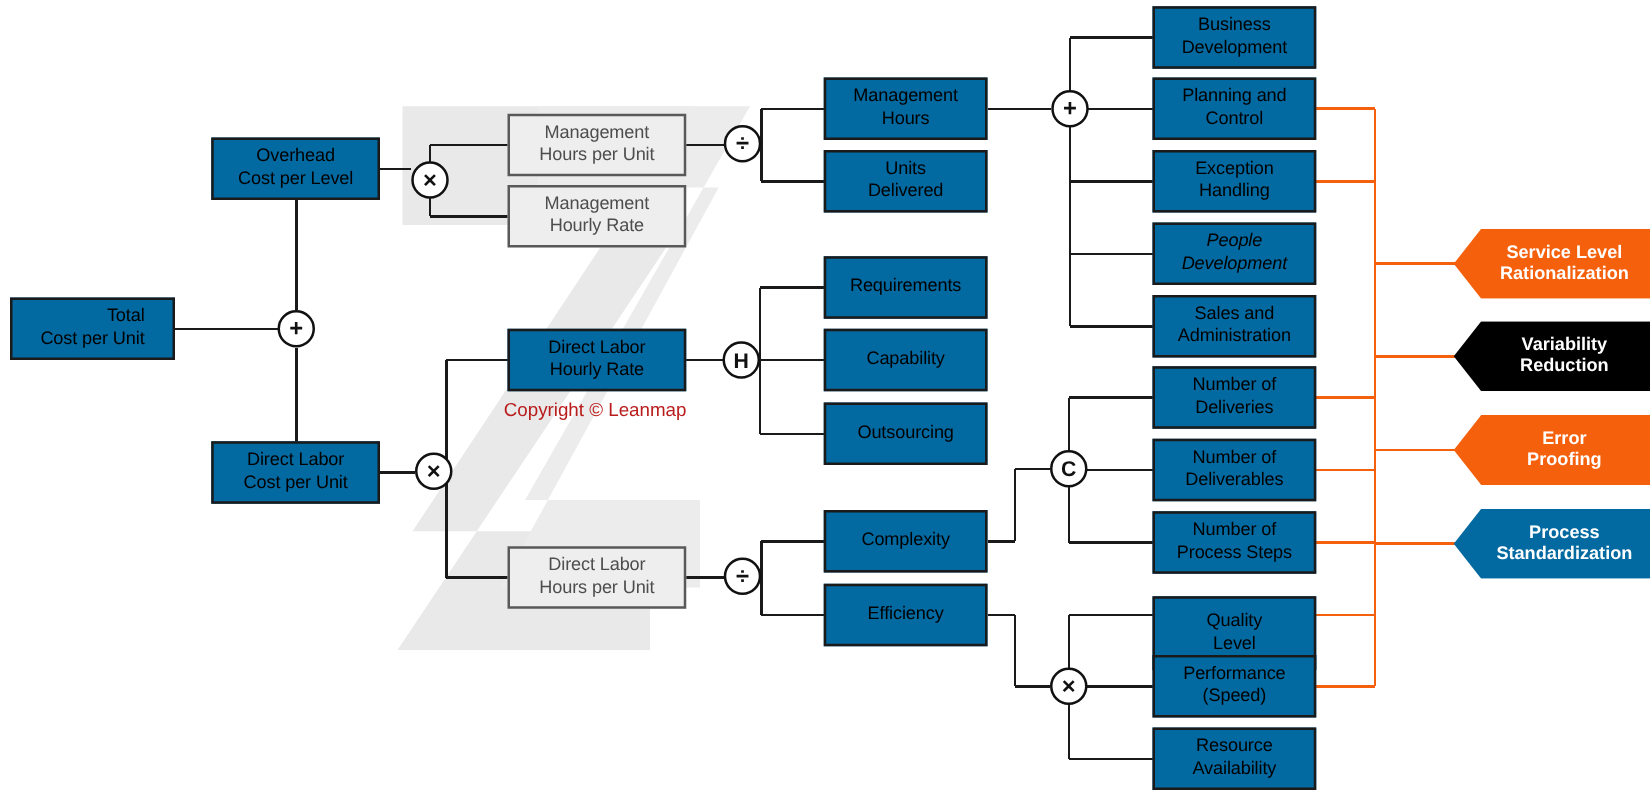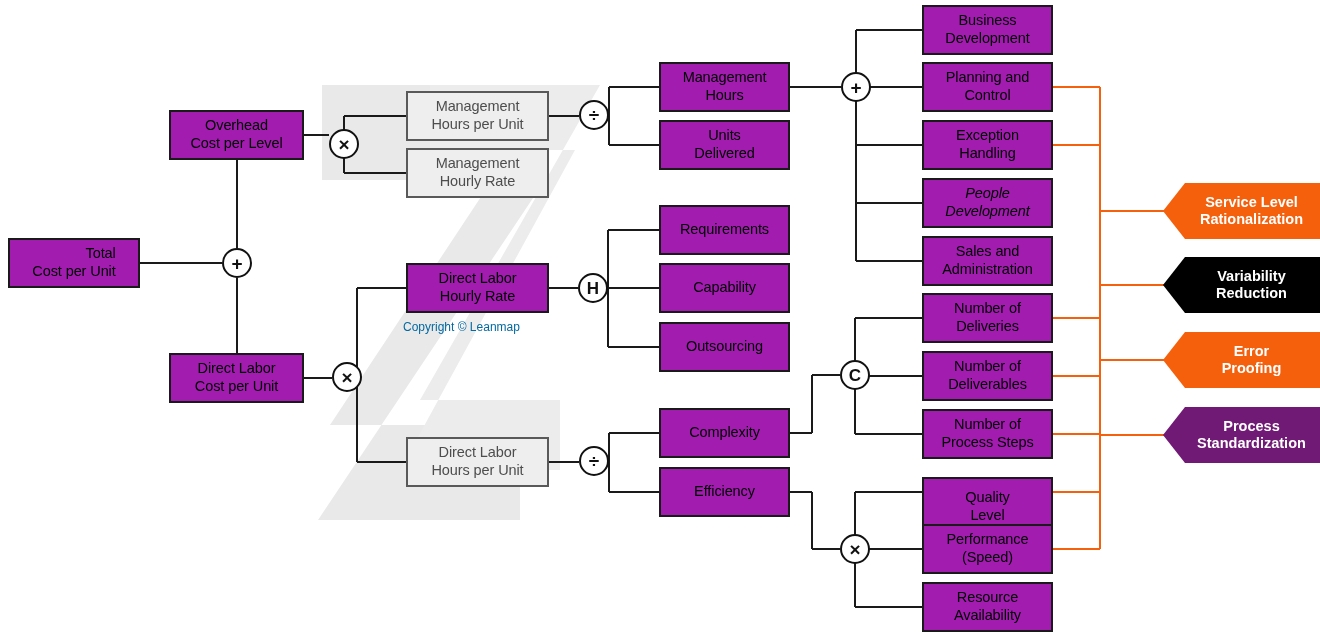--- a/index.html
+++ b/index.html
@@ -7,21 +7,21 @@
     position:relative;
     width:1320px;height:637px;
     background:#ffffff;
     font-family:"Liberation Sans","DejaVu Sans",sans-serif;
     overflow:hidden;
   }
   .wm{position:absolute;left:0;top:0;width:1320px;height:637px;pointer-events:none;}
   .node{
     position:absolute;
     box-sizing:border-box;
-    background:#a21caf;
+    background:#0369a1;
     border:2px solid #1a1a1a;
     display:flex;align-items:center;justify-content:center;
     text-align:center;
     font-size:14.5px;
     line-height:1.22;
     color:#000000;
     letter-spacing:-0.1px;
   }
   .node.muted{color:#4d4d4d;border-color:#595959;background:#eeeeee;}
   .node span{display:block;padding:0 4px;}
@@ -45,22 +45,22 @@
     color:#ffffff;
     font-weight:bold;
     font-size:14.5px;
     line-height:1.2;
     padding-left:26px;padding-right:6px;
     clip-path:polygon(22px 0, 100% 0, 100% 100%, 22px 100%, 0 50%);
   }
   .lines{position:absolute;left:0;top:0;width:1320px;height:637px;pointer-events:none;}
   .copy{
     position:absolute;
-    font-size:12px;
-    color:#0369a1;
+    font-size:15px;
+    color:#b91c1c;
     white-space:nowrap;
   }
 </style>
 </head>
 <body>
 
 <div id="stage">
 
   <svg class="wm" viewBox="0 0 1320 637">
     <path d="M322,85 L555,85 L330,425 L520,425 L520,520 L318,520 L545,180 L322,180 Z" fill="#E9E9E9"></path>
@@ -280,20 +280,20 @@
 Rationalization</span>
       </div>
       <div class="arrowlbl" style="left: 1163px; top: 257px; width: 157px; height: 56px; background: #000000;">
         <span style="white-space: pre-line;">Variability
 Reduction</span>
       </div>
       <div class="arrowlbl" style="left: 1163px; top: 332px; width: 157px; height: 56px; background: rgb(244, 96, 12);">
         <span style="white-space: pre-line;">Error
 Proofing</span>
       </div>
-      <div class="arrowlbl" style="left: 1163px; top: 407px; width: 157px; height: 56px; background: #701a75; text-align: center;">
+      <div class="arrowlbl" style="left: 1163px; top: 407px; width: 157px; height: 56px; background: #0369a1; text-align: center;">
         <span style="white-space: pre-line;">Process
 Standardization</span>
       </div>
     </div>
 
   <div class="copy" style="left:403px;top:320px;">Copyright © Leanmap</div>
 </div>
 
 </body></html>

